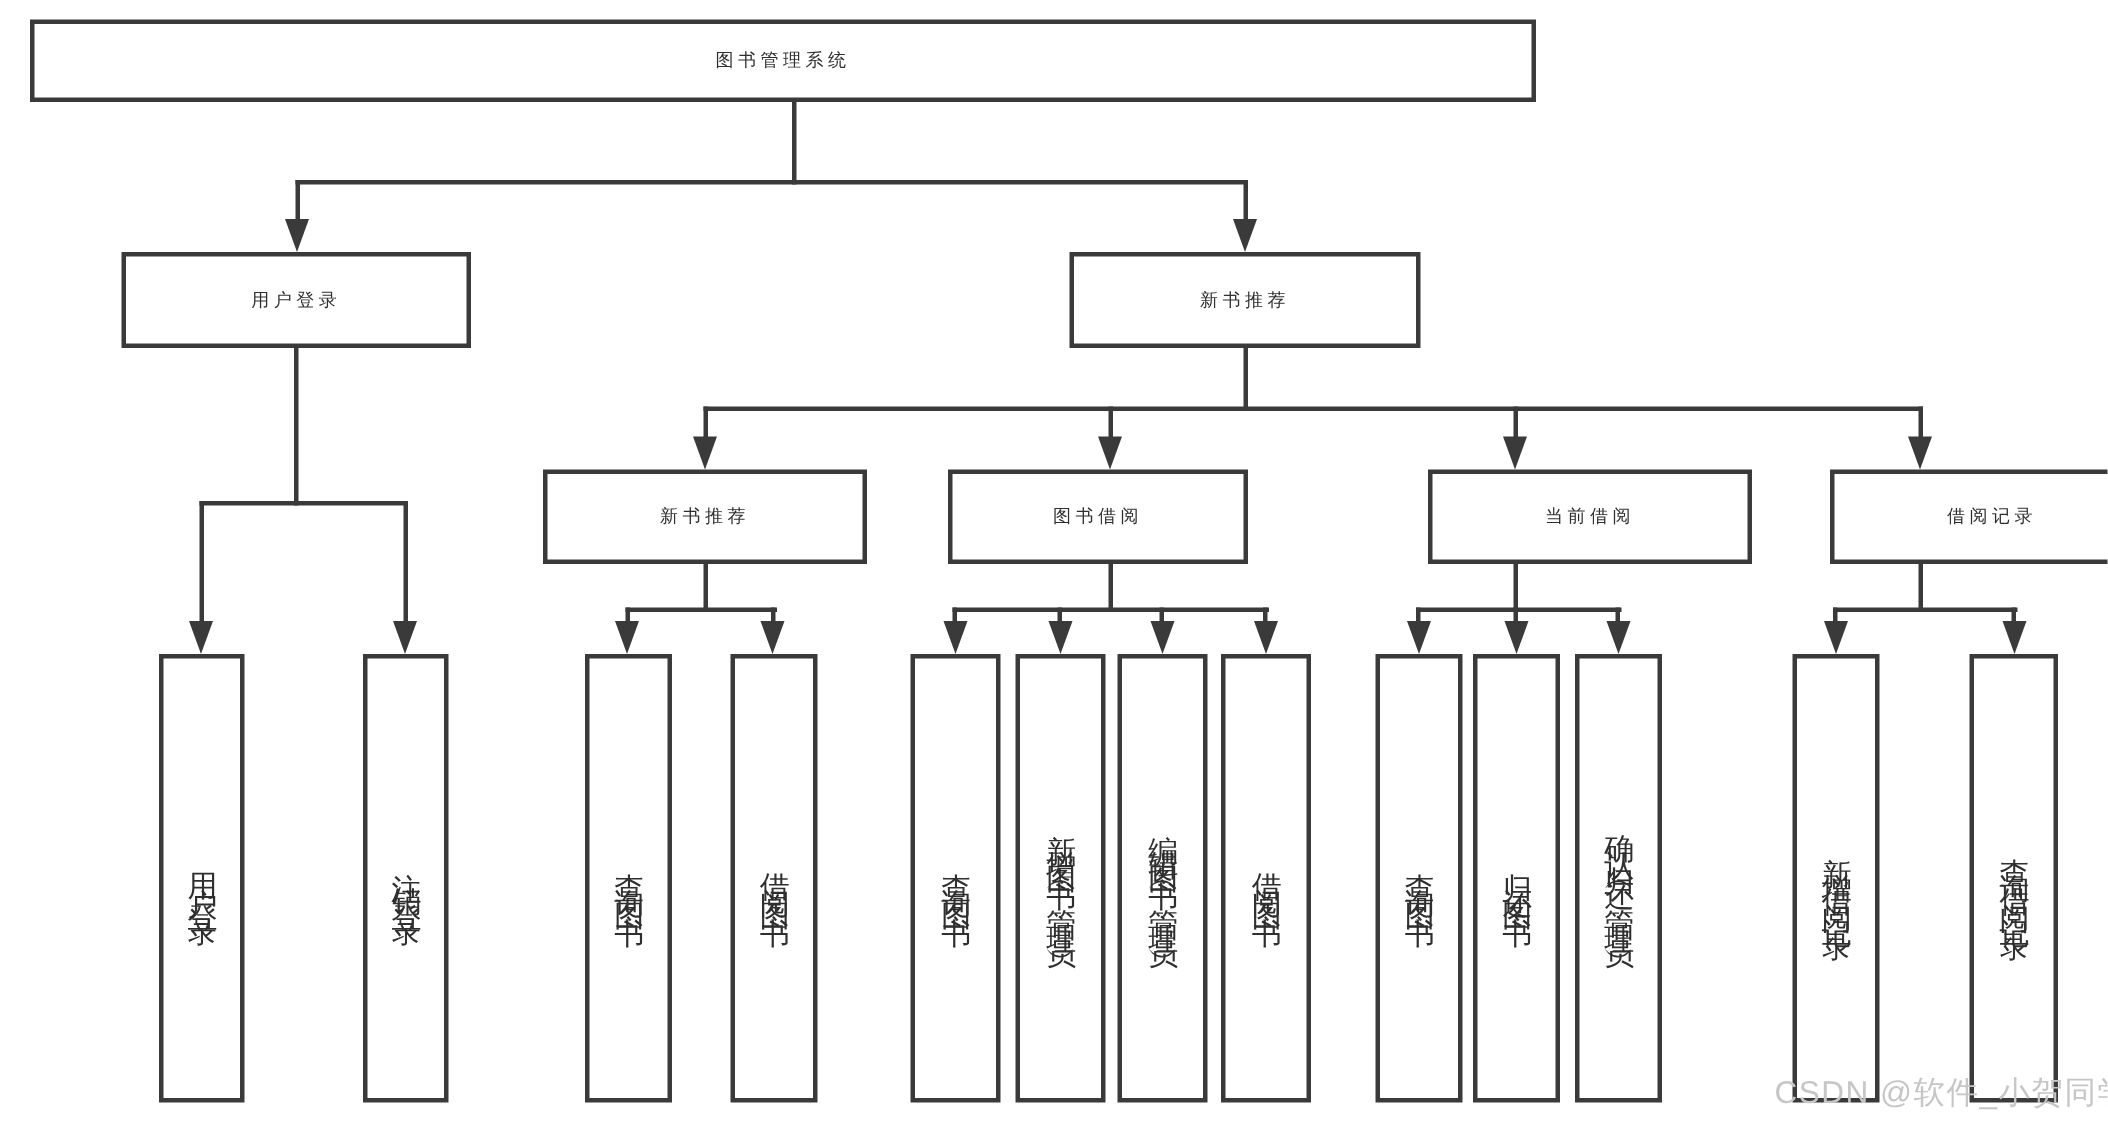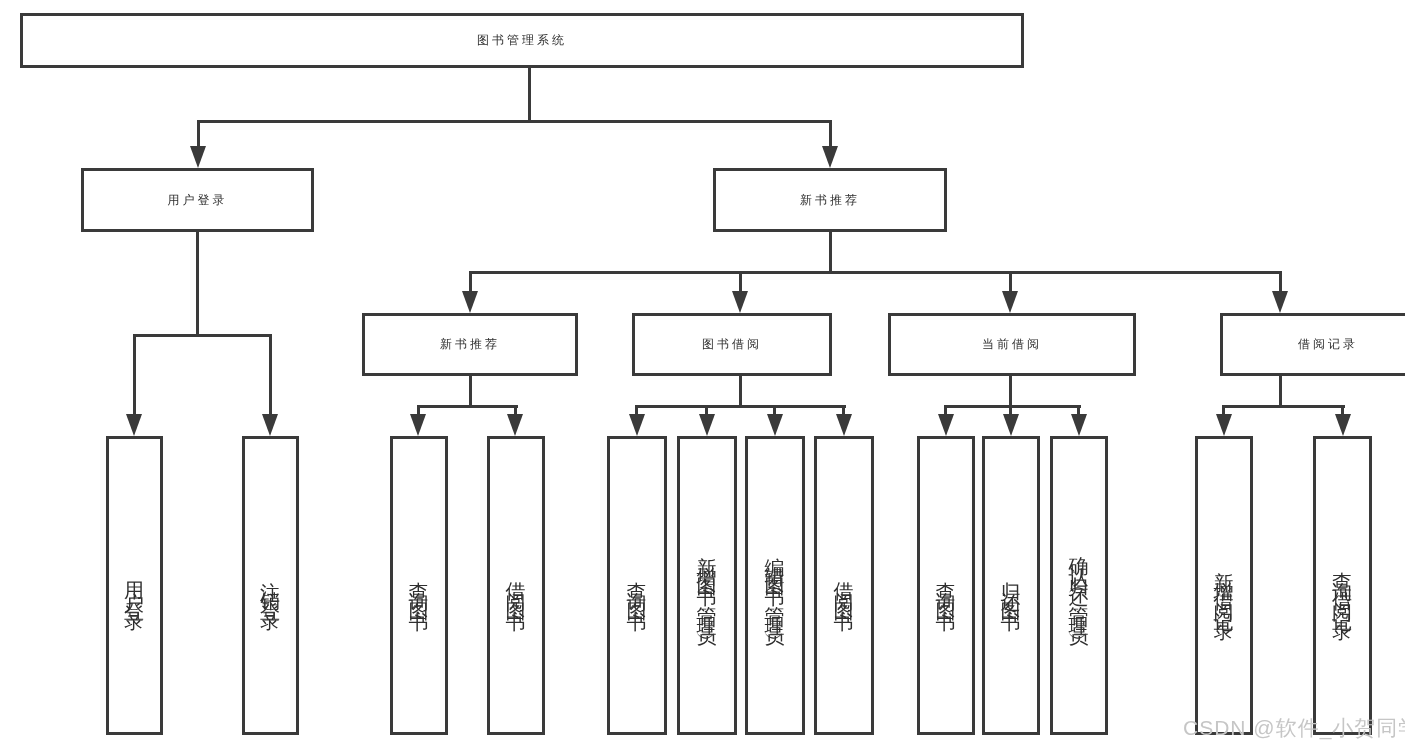--- a/index.html
+++ b/index.html
@@ -105,21 +105,21 @@
   <div class="arrow" style="left:1002px;top:291px;"></div>
   <div class="vline" style="left:1279px;top:271px;height:24px;"></div>
   <div class="arrow" style="left:1272px;top:291px;"></div>
 
   <div class="node hbox" style="left:362px;top:313px;width:216px;height:63px;">
     <span>新书推荐</span>
   </div>
   <div class="node hbox" style="left:632px;top:313px;width:200px;height:63px;">
     <span>图书借阅</span>
   </div>
-  <div class="node hbox" style="left:888px;top:313px;width:248px;height:63px;">
+  <div class="node hbox" style="left:952px;top:313px;width:216px;height:63px;">
     <span>当前借阅</span>
   </div>
   <div class="node hbox" style="left:1172px;top:313px;width:216px;height:63px;margin-left:48px;">
     <span>借阅记录</span>
   </div>
 
   <div class="vline" style="left:196px;top:232px;height:105px;"></div>
   <div class="hline" style="left:133px;top:334px;width:139px;"></div>
   <div class="vline" style="left:133px;top:334px;height:84px;"></div>
   <div class="arrow" style="left:126px;top:414px;"></div>

